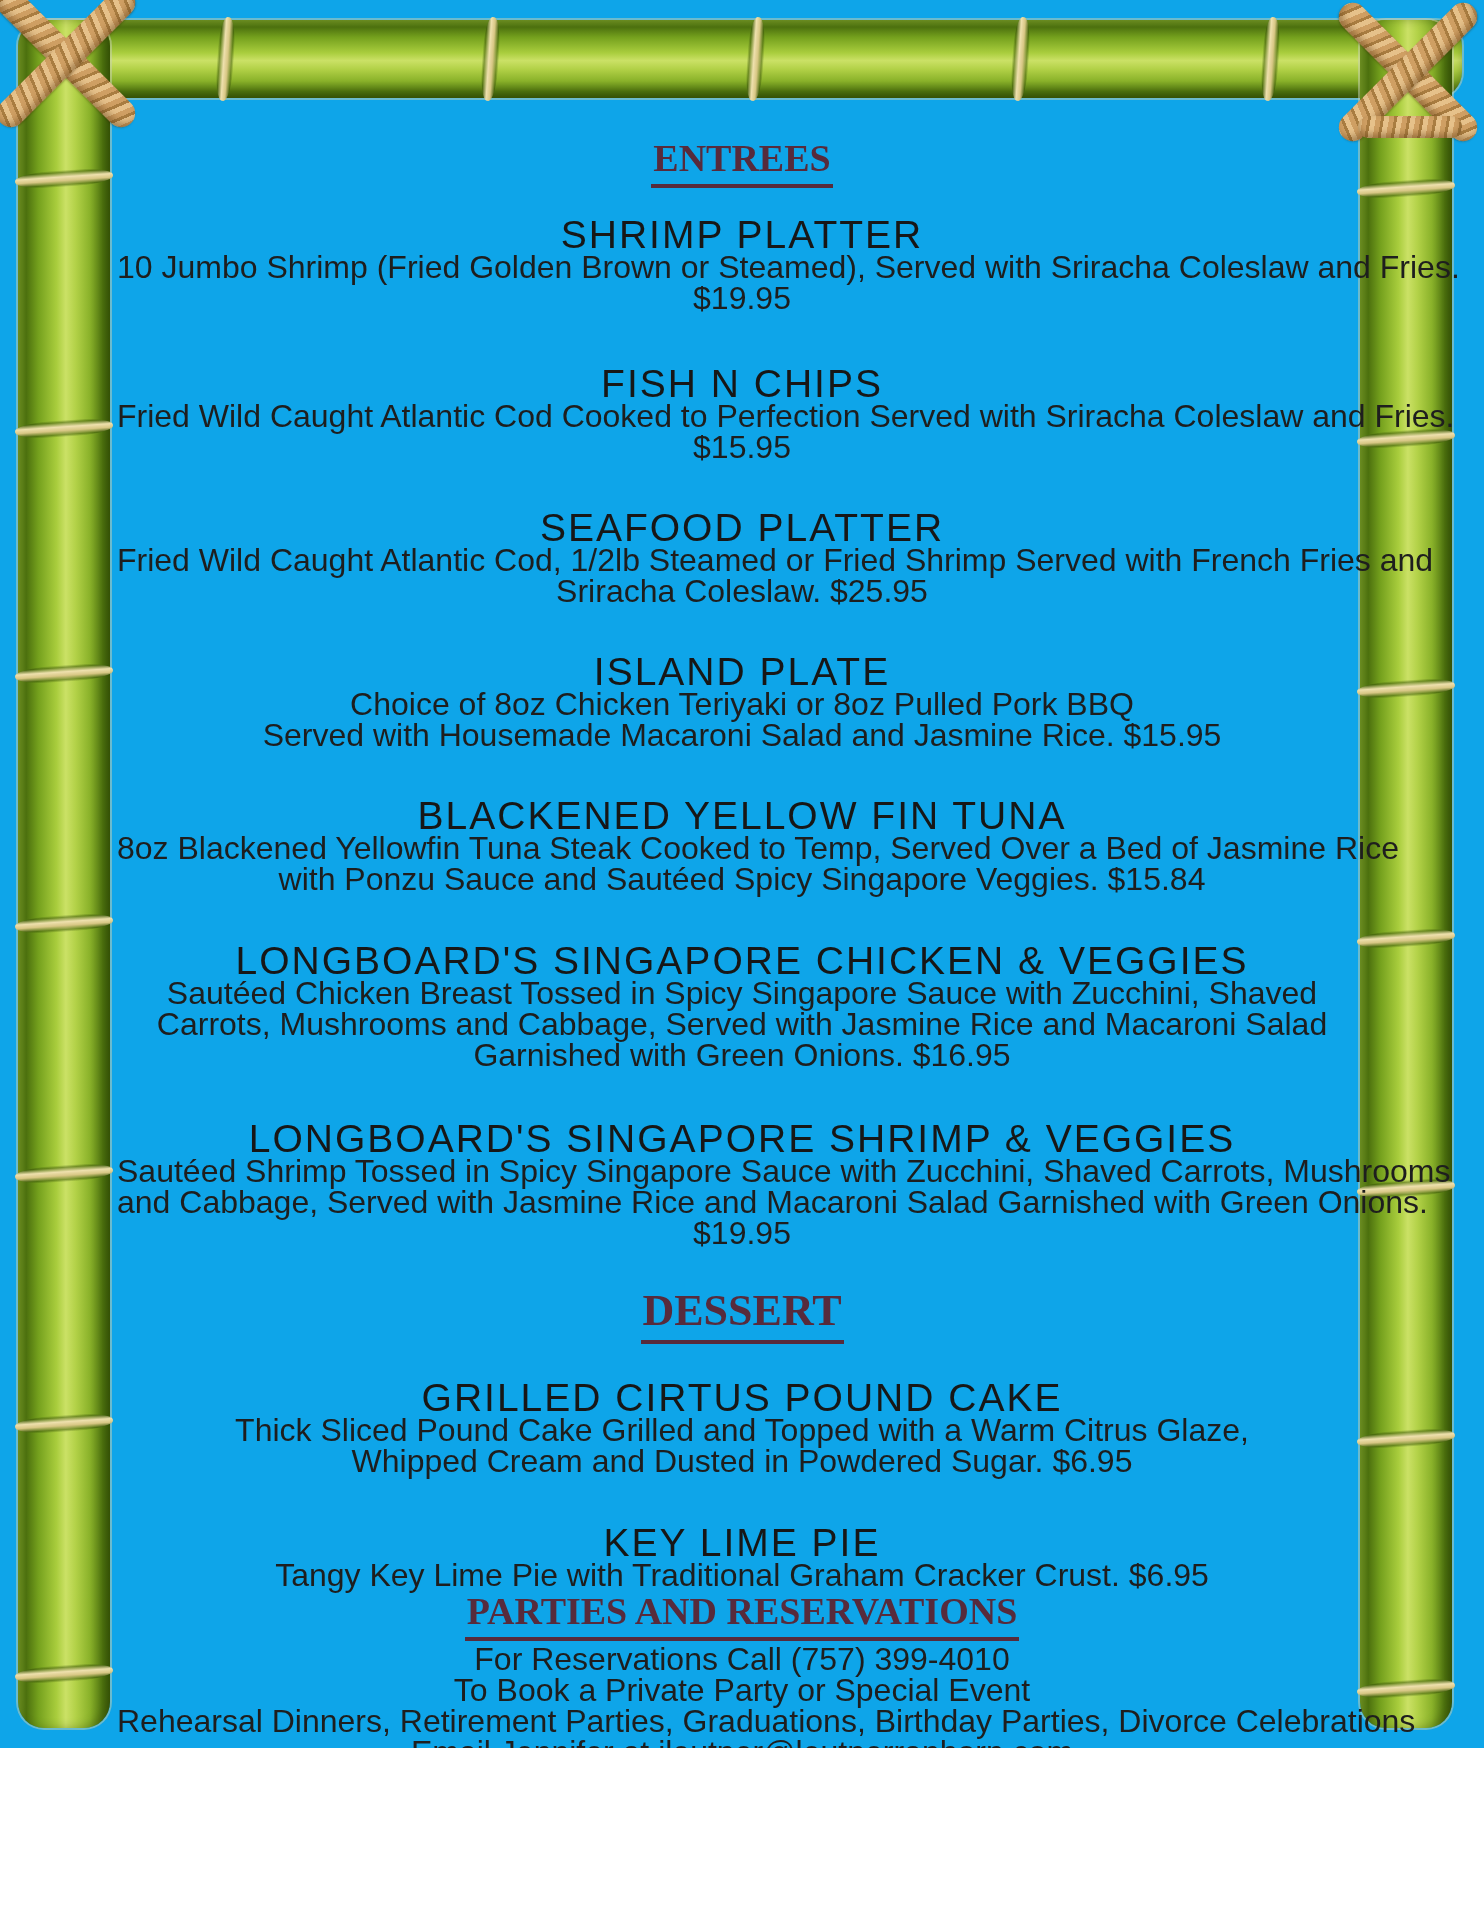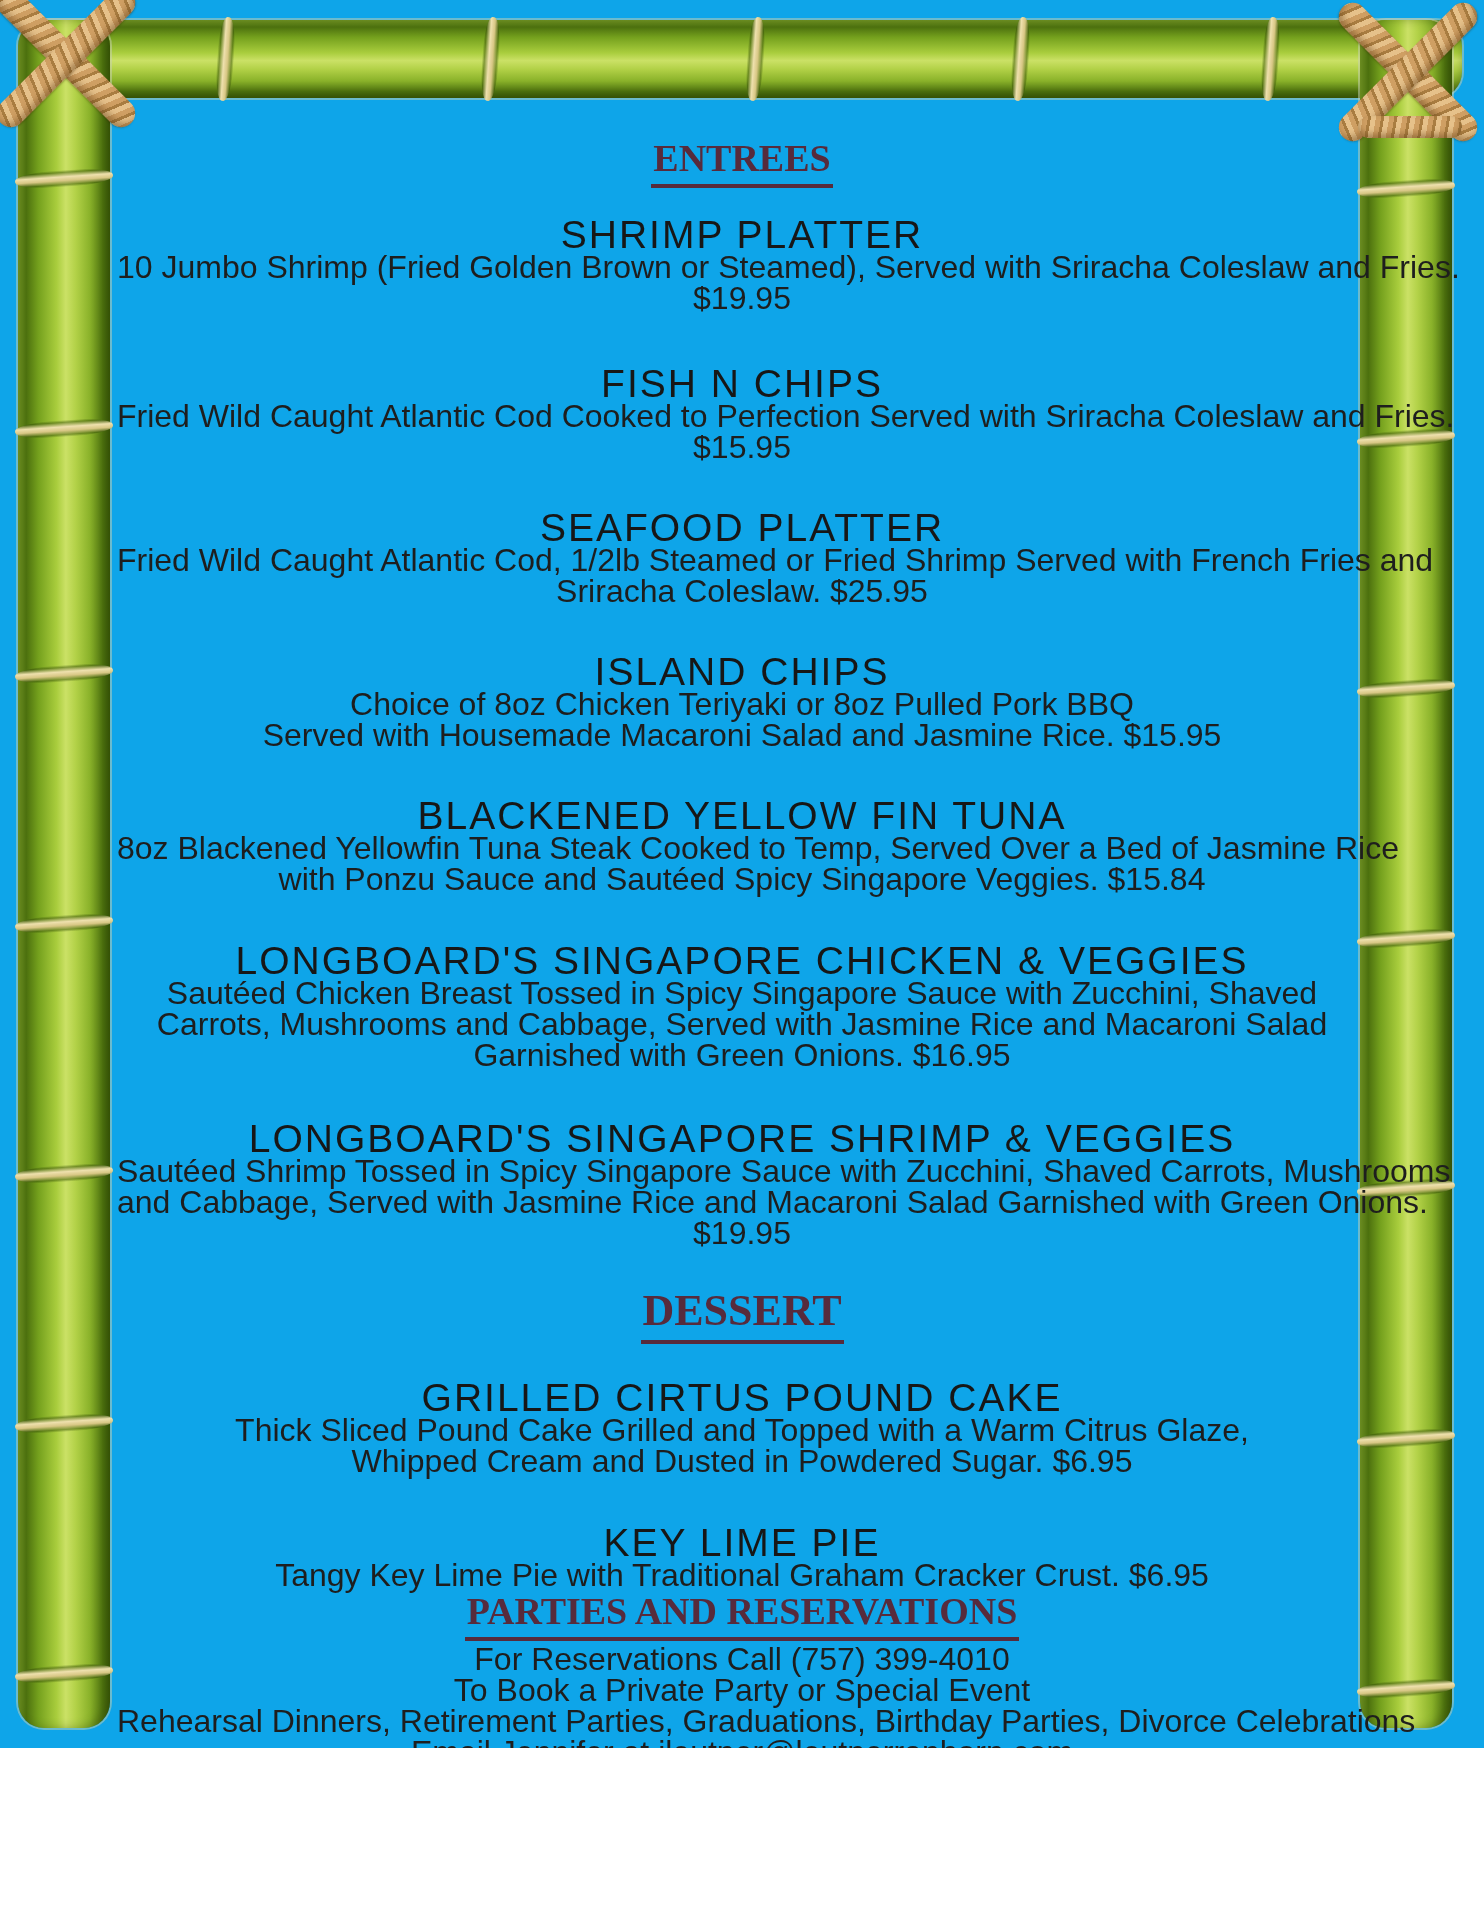--- a/index.html
+++ b/index.html
@@ -168,21 +168,21 @@
       <div class="desc">$15.95</div>
     </div>
 
     <div class="menu-item m-2">
       <div class="item-name">SEAFOOD PLATTER</div>
       <div class="desc">Fried Wild Caught Atlantic Cod, 1/2lb Steamed or Fried Shrimp Served with French Fries and</div>
       <div class="desc">Sriracha Coleslaw. $25.95</div>
     </div>
 
     <div class="menu-item m-3">
-      <div class="item-name">ISLAND CHIPS</div>
+      <div class="item-name">ISLAND PLATE</div>
       <div class="desc">Choice of 8oz Chicken Teriyaki or 8oz Pulled Pork BBQ</div>
       <div class="desc">Served with Housemade Macaroni Salad and Jasmine Rice. $15.95</div>
     </div>
 
     <div class="menu-item m-4">
       <div class="item-name">BLACKENED YELLOW FIN TUNA</div>
       <div class="desc">8oz Blackened Yellowfin Tuna Steak Cooked to Temp, Served Over a Bed of Jasmine Rice</div>
       <div class="desc">with Ponzu Sauce and Sautéed Spicy Singapore Veggies. $15.84</div>
     </div>
 

